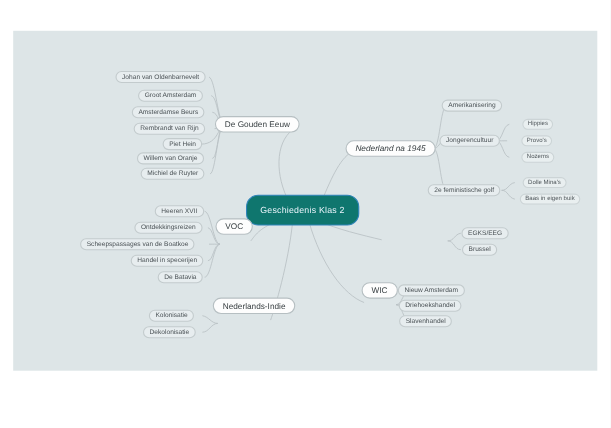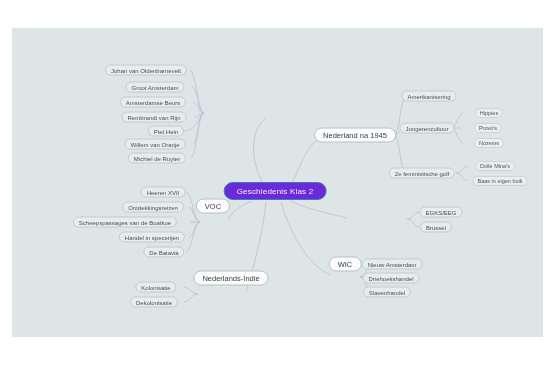--- a/index.html
+++ b/index.html
@@ -34,26 +34,26 @@
   .node {
     position: absolute;
     box-sizing: border-box;
     display: flex;
     align-items: center;
     justify-content: center;
     white-space: nowrap;
     transform: translate(-50%, -50%);
   }
   .node-center {
-    background: #6d28d9;
+    background: #0f766e;
     border: 1px solid #2e83ba;
     border-radius: 11px;
     color: #eaf4fb;
     font-size: 8px;
-    height: 18px;
+    height: 28px;
     padding: 0 12px;
     letter-spacing: .2px;
   }
   .node-main {
     background: #fdfdfd;
     border: 1px solid #b6bfc2;
     border-radius: 9px;
     color: #3a4144;
     font-size: 7.5px;
     height: 15px;
@@ -126,23 +126,24 @@
       <path d="M407 219 C 413 219, 413 227, 419 227"></path>
 
       <path d="M360 277 C 366 277, 366 265, 372 264"></path>
       <path d="M360 277 C 365 277, 365 278, 370 278"></path>
       <path d="M360 277 C 366 277, 366 291, 372 292"></path>
     </g>
   </svg>
 
   <div class="node node-center" style="left:275px; top:191px;">Geschiedenis Klas 2</div>
 
+  <div class="node node-main" style="left:234px; top:113px;">De Gouden Eeuw</div>
   <div class="node node-main" style="left:213px; top:206px;">VOC</div>
   <div class="node node-main" style="left:231px; top:278px;">Nederlands-Indie</div>
-  <div class="node node-main" style="left:355px; top:135px;">Nederland na 1945</div>
+  <div class="node node-main" style="left:355px; top:135px;font-style:italic;">Nederland na 1945</div>
   <div class="node node-main" style="left:345px; top:264px;">WIC</div>
 
   <div class="node node-sub" style="left:146px; top:70px;">Johan van Oldenbarnevelt</div>
   <div class="node node-sub" style="left:155px; top:87px;">Groot Amsterdam</div>
   <div class="node node-sub" style="left:153px; top:102px;">Amsterdamse Beurs</div>
   <div class="node node-sub" style="left:154px; top:117px;">Rembrandt van Rijn</div>
   <div class="node node-sub" style="left:166px; top:131px;">Piet Hein</div>
   <div class="node node-sub" style="left:155px; top:144px;">Willem van Oranje</div>
   <div class="node node-sub" style="left:157px; top:158px;">Michiel de Ruyter</div>
 

